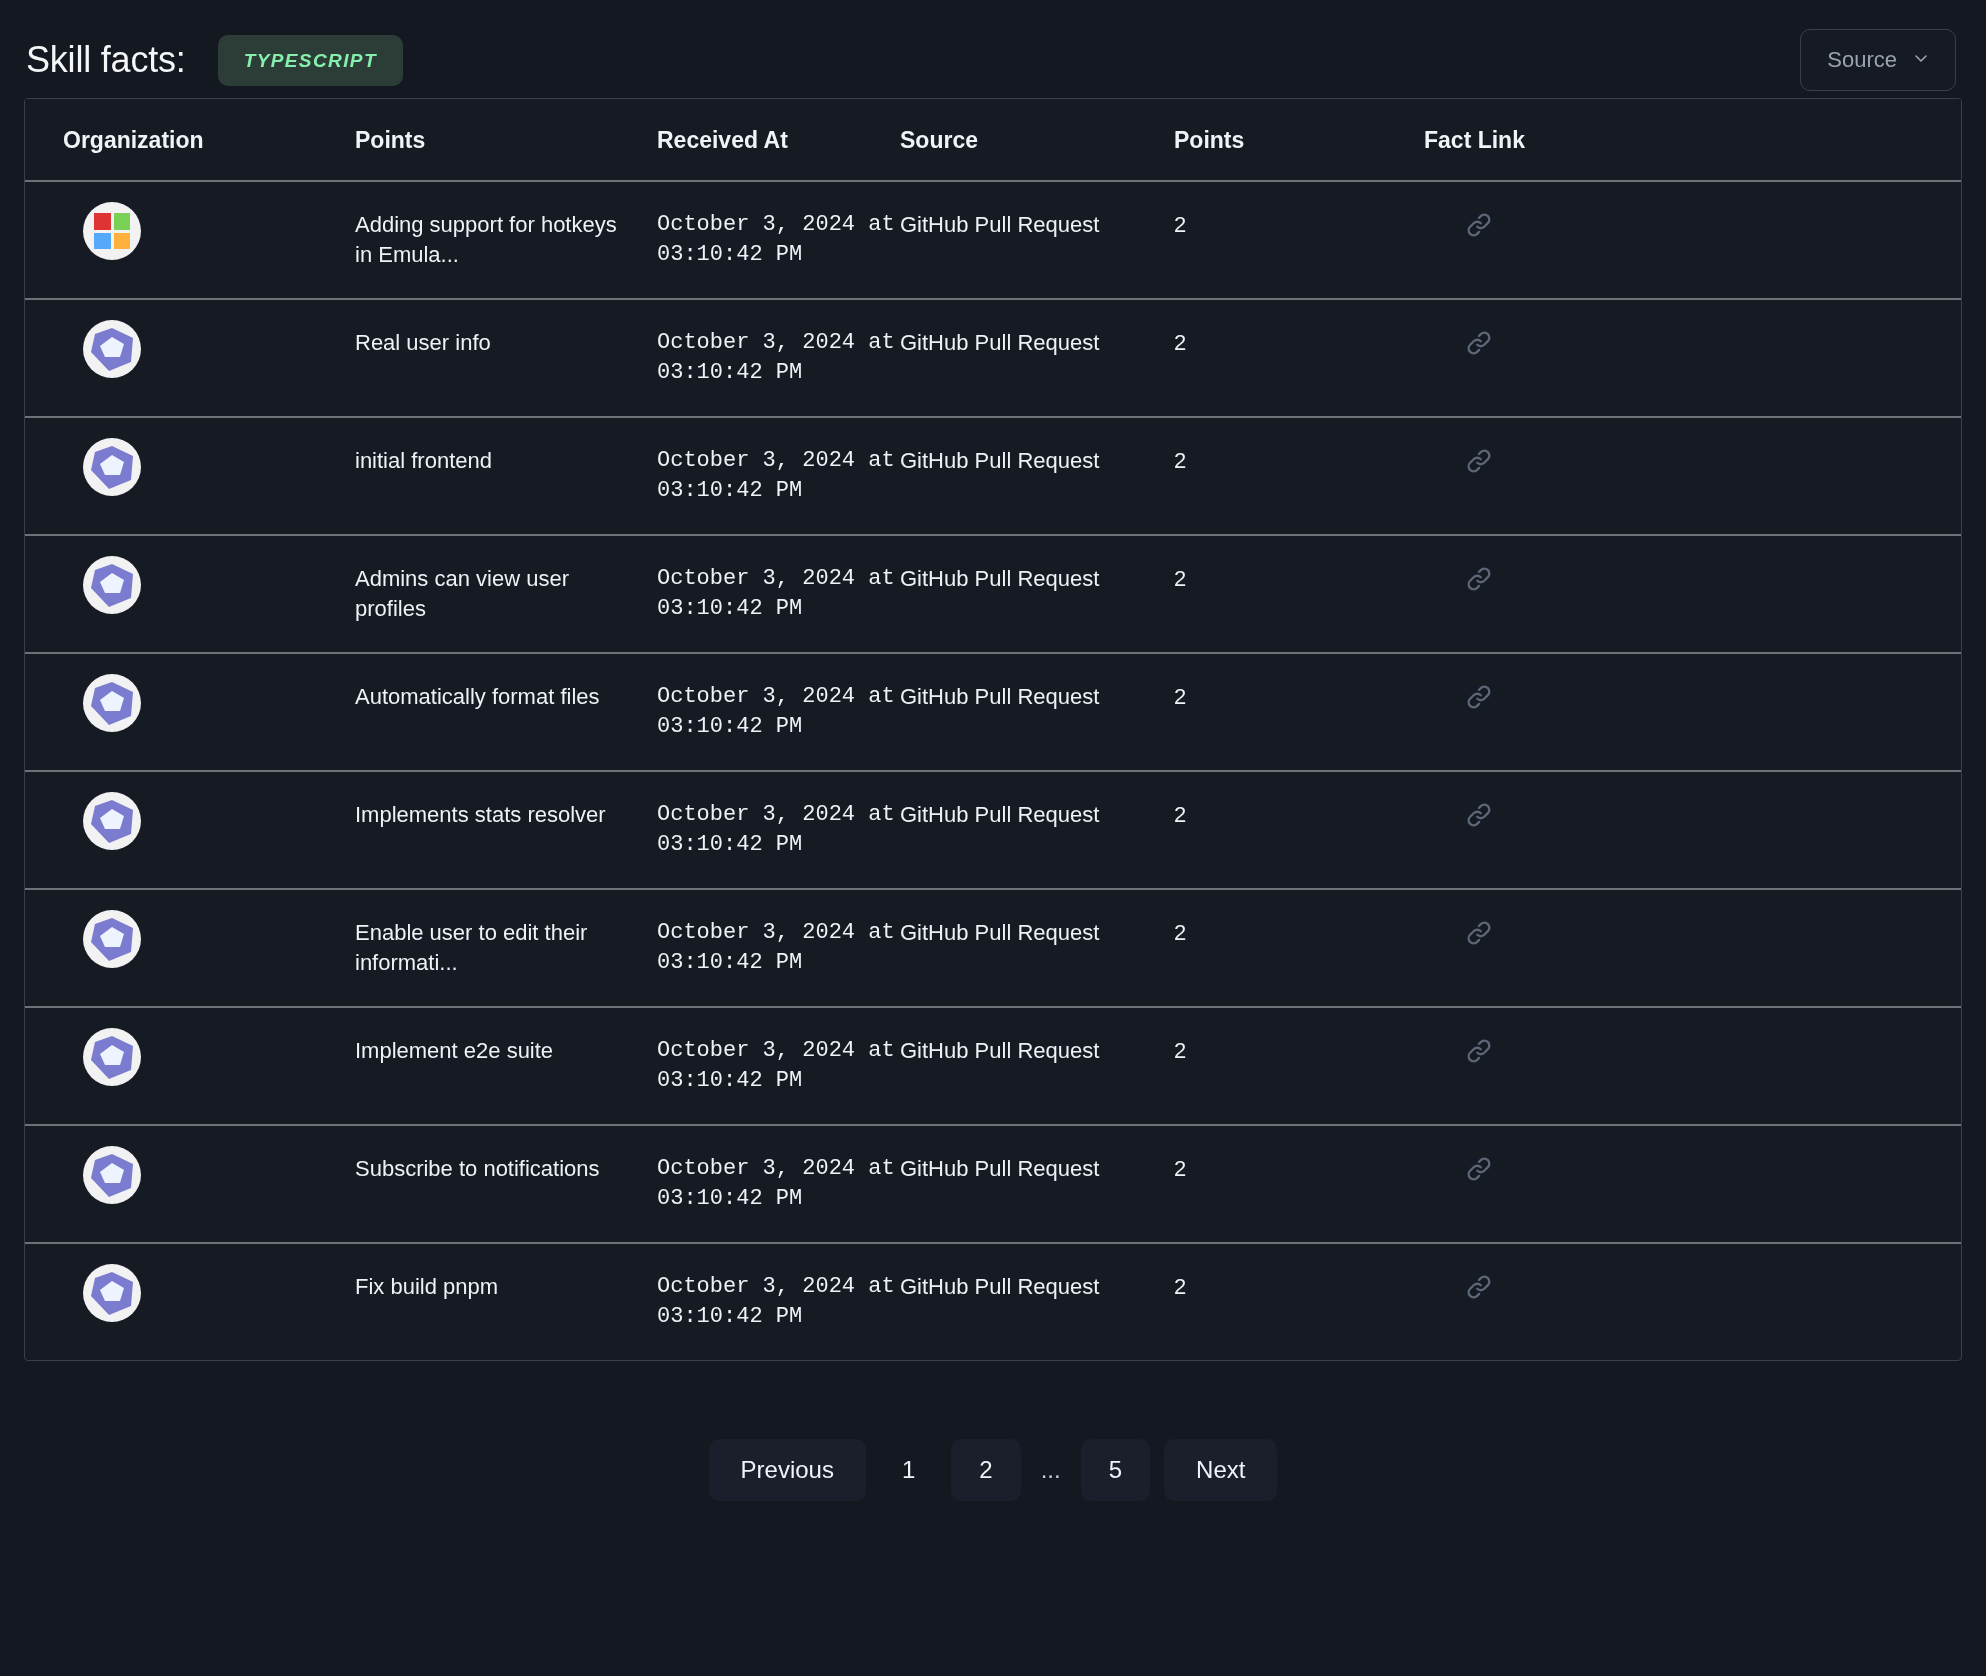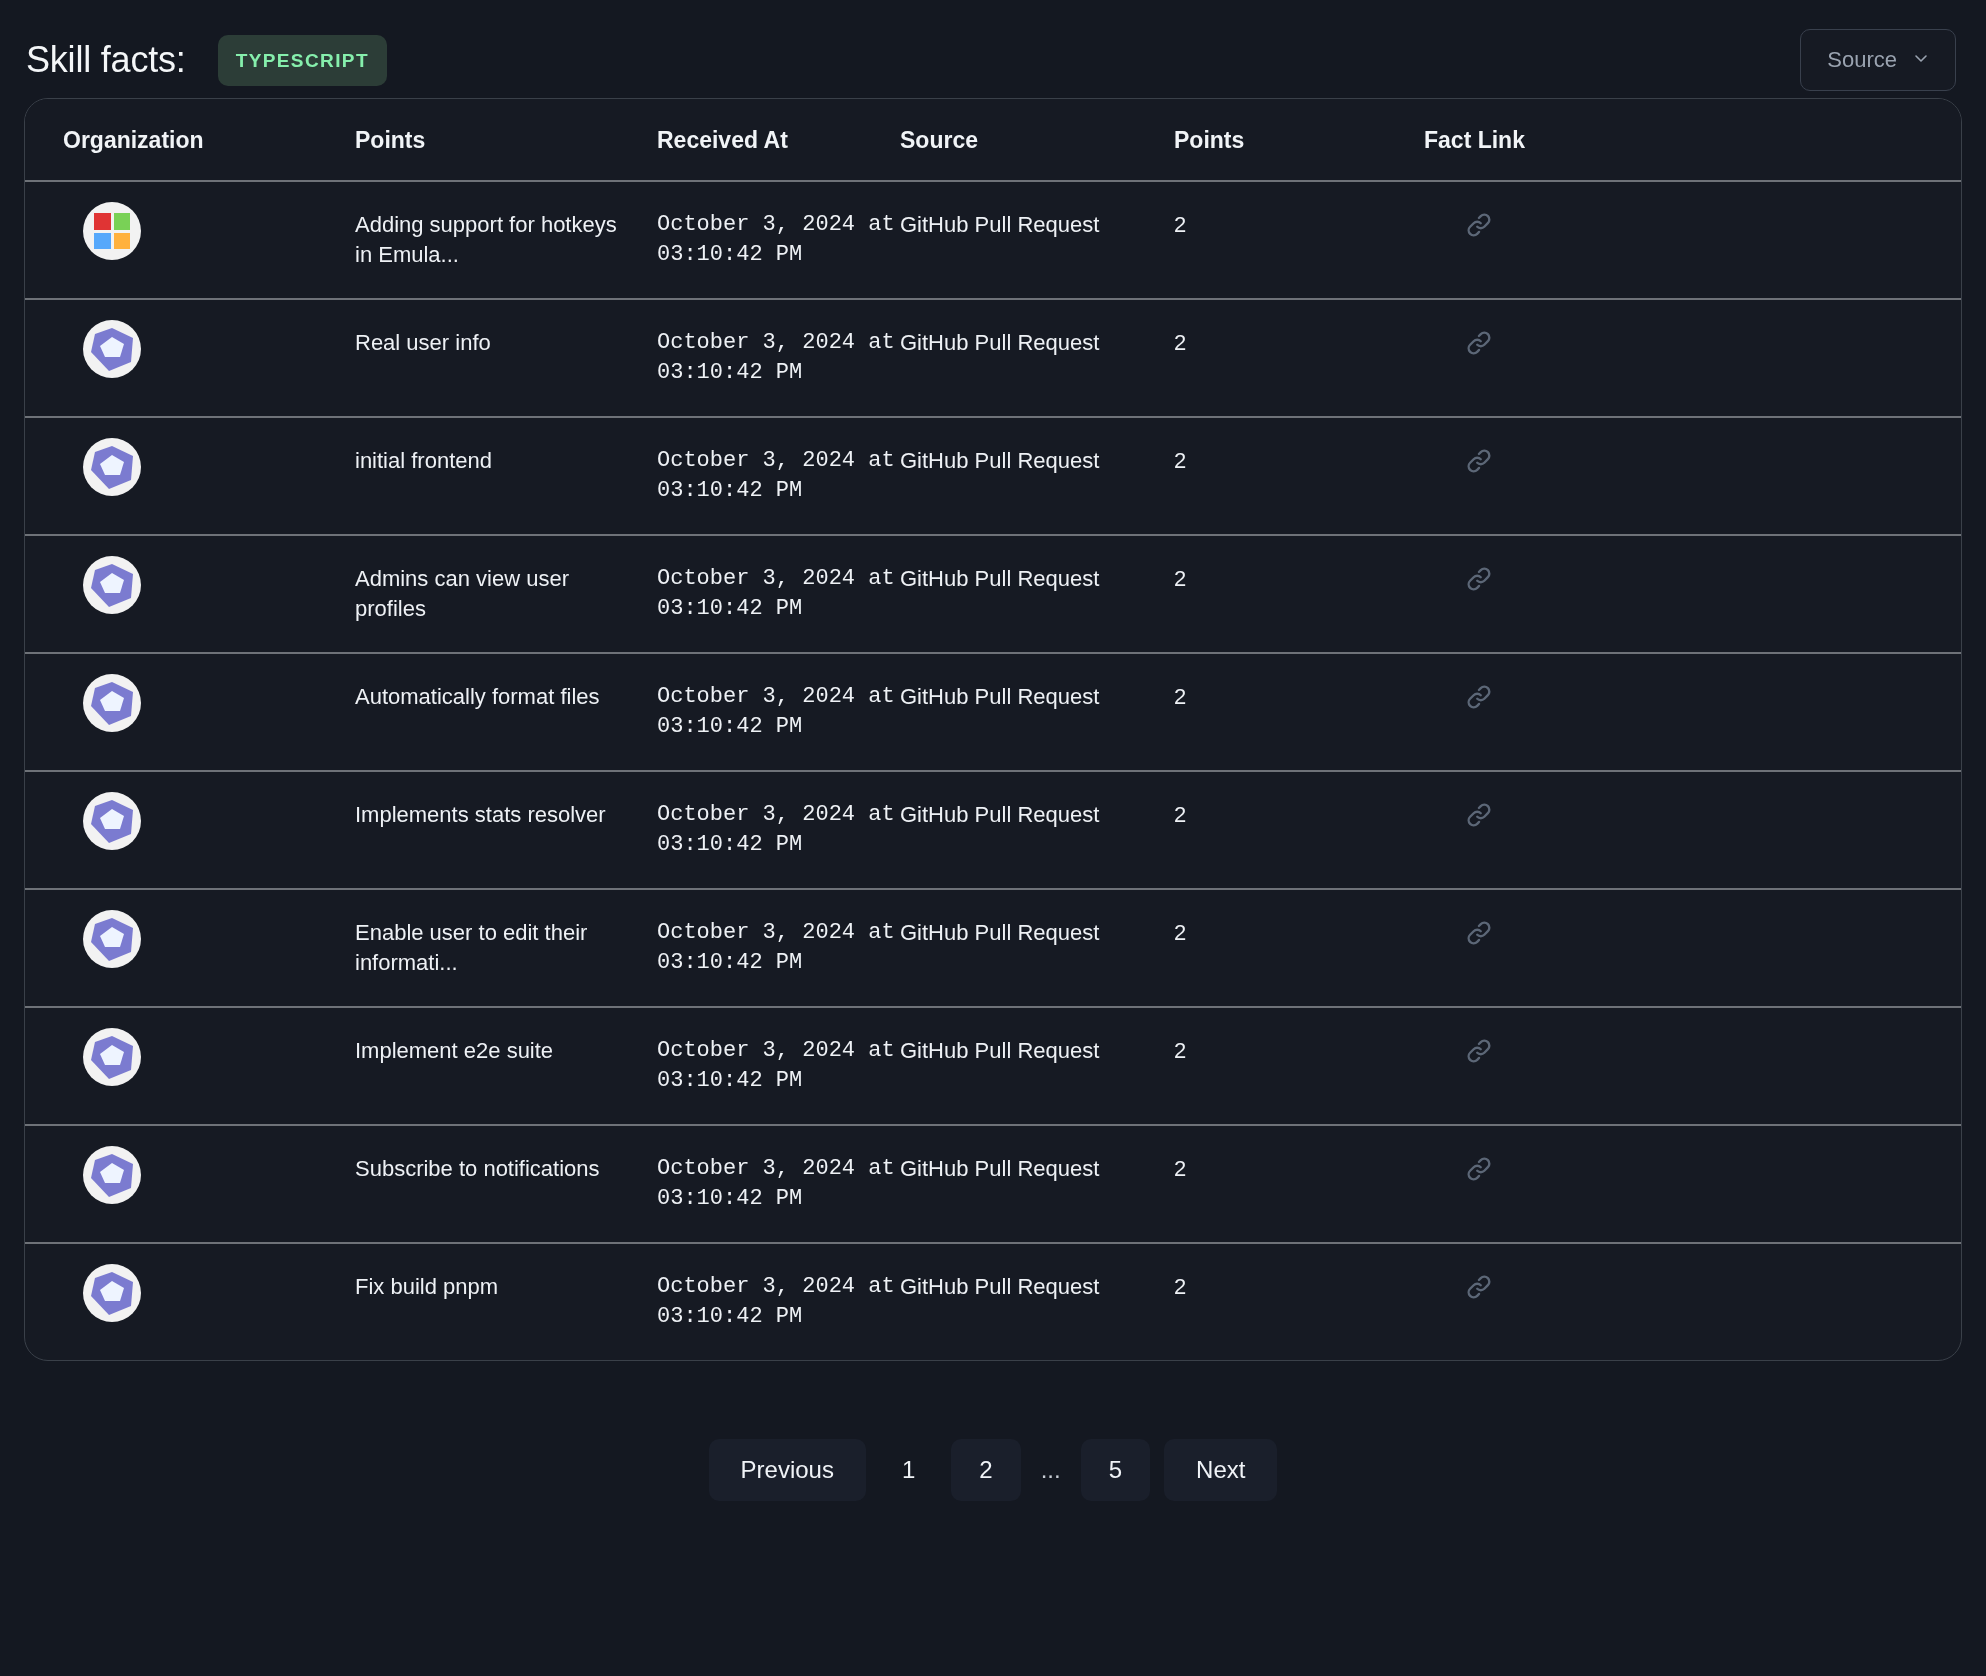--- a/index.html
+++ b/index.html
@@ -38,23 +38,24 @@
     color: #f4f6f8;
     font-size: 36px;
     font-weight: 400;
     letter-spacing: -0.2px;
     white-space: nowrap;
   }
   .skill-badge {
     background: #2c3d37;
     color: #86efac;
     font-size: 19px;
+    font-style: italic;
     font-weight: 700;
     letter-spacing: 1.4px;
-    padding: 16px 18px;
+    padding: 16px 26px;
     border-radius: 10px;
     display: inline-block;
     line-height: 1;
   }
   .source-select {
     display: flex;
     align-items: center;
     gap: 16px;
     border: 1px solid #39404d;
     border-radius: 10px;
@@ -71,21 +72,21 @@
     display: inline-block;
     position: relative;
     top: -2px;
   }
   .chev svg { display: block; }
 
   
   .table-wrap {
     margin: 0 24px;
     border: 1px solid #3a4049;
-    border-radius: 24px;
+    border-radius: 4px;
     background: #161a23;
     overflow: hidden;
   }
   table {
     width: 100%;
     border-collapse: collapse;
     table-layout: fixed;
   }
   thead th {
     text-align: left;

